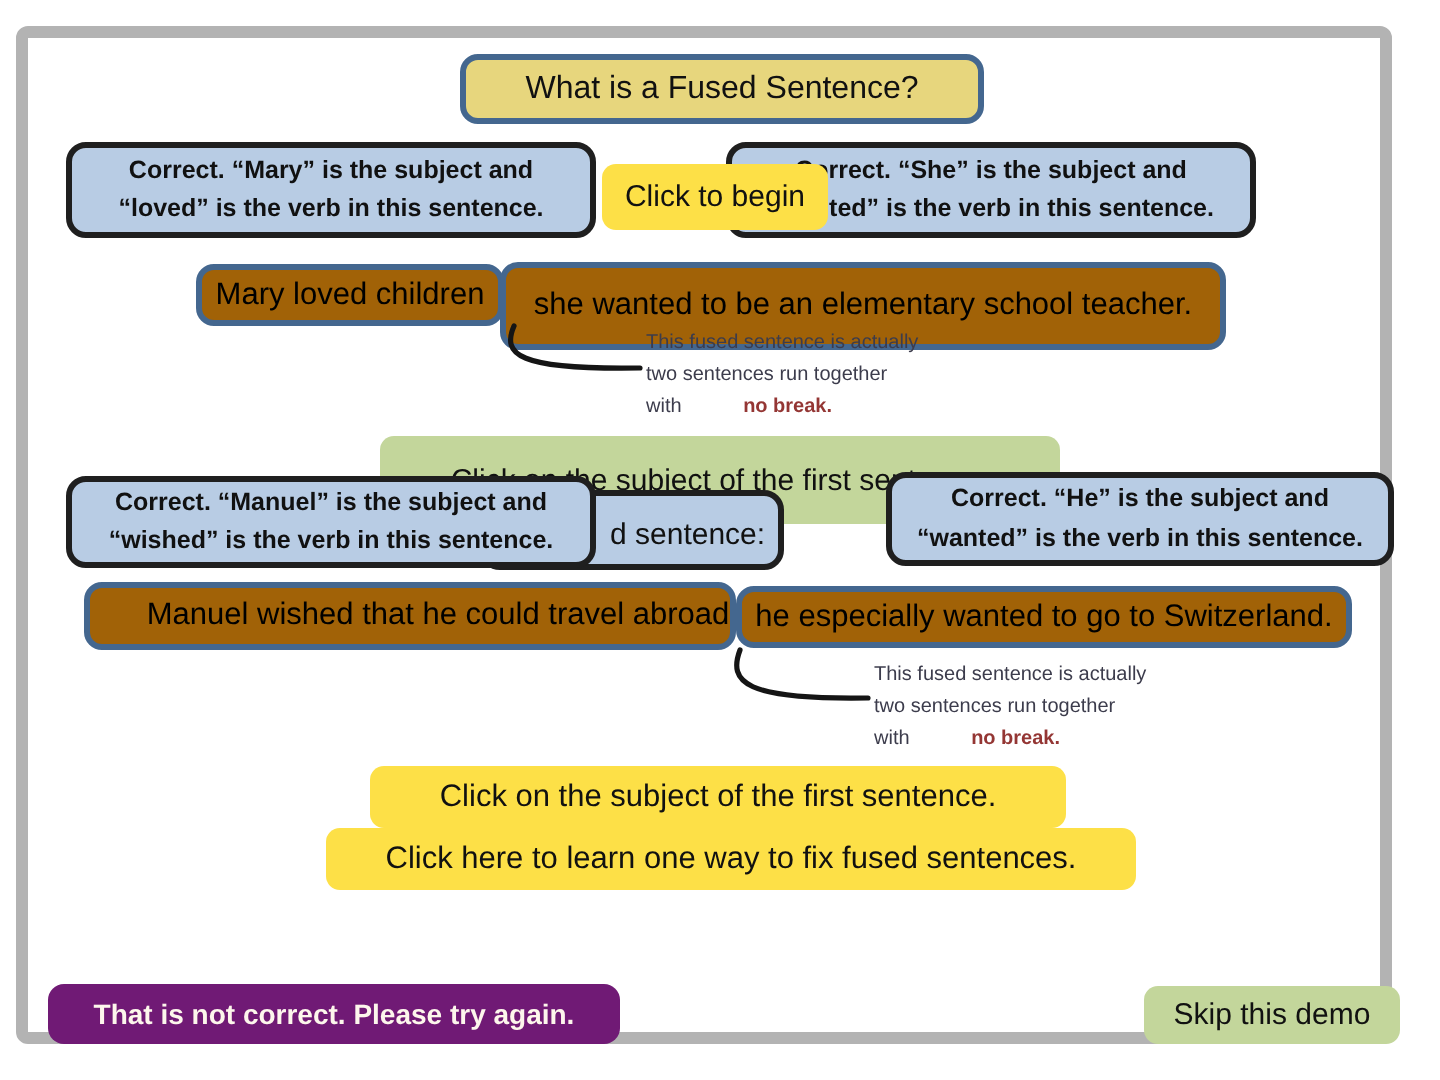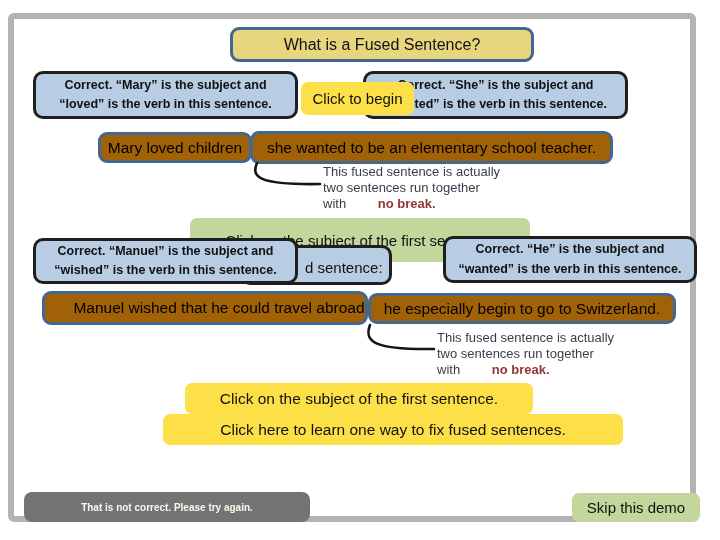--- a/index.html
+++ b/index.html
@@ -18,76 +18,76 @@
   .green-btn{background:#fde047;border-radius:7px;display:flex;align-items:center;
              justify-content:center;font-size:15px;color:#111;z-index:5;}
   .sentence{background:#a16207;border:3px solid #44678f;border-radius:9px;
             display:flex;align-items:center;justify-content:center;
             font-size:15.5px;color:#000;white-space:nowrap;z-index:4;}
   .hidden-green{background:#c3d69b;border-radius:7px;font-size:15px;color:#111;
                 text-align:center;padding-top:14px;z-index:1;overflow:hidden;}
   .hidden-blue{background:#b8cce4;border:3px solid #1f1f1f;border-radius:10px;
                font-size:15px;font-weight:400;color:#111;z-index:2;overflow:hidden;}
   .hidden-blue span{position:absolute;left:62px;top:11px;white-space:nowrap;}
-  .annotation{font-size:13px;line-height:16px;color:#3c3c4c;z-index:6;}
+  .annotation{font-size:10px;line-height:16px;color:#3c3c4c;z-index:6;}
   .annotation .emph{color:#943634;font-weight:700;margin-left:28px;}
-  .orange-box{background:#737373;border-radius:8px;display:flex;align-items:center;
-              justify-content:center;font-size:10px;font-weight:700;color:#fdf6ec;z-index:4;}
+  .orange-box{background:#701a75;border-radius:8px;display:flex;align-items:center;
+              justify-content:center;font-size:14px;font-weight:700;color:#fdf6ec;z-index:4;}
   .skip-box{background:#c3d69b;border-radius:7px;display:flex;align-items:center;
             justify-content:center;font-size:15px;color:#111;z-index:4;}
   svg.curves{position:absolute;left:0;top:0;width:720px;height:540px;z-index:6;
              pointer-events:none;}
 </style>
 </head>
 <body>
 
 <div class="slide">
 
   <div class="frame abs"></div>
 
-  <div class="title-box abs" style="left:230px;top:27px;width:304px;height:35px;text-align:right;">What is a Fused Sentence?</div>
+  <div class="title-box abs" style="left:230px;top:27px;width:262px;height:35px;text-align:right;">What is a Fused Sentence?</div>
 
   <div class="hidden-green abs" style="left:190px;top:218px;width:340px;height:44px;">Click on the subject of the first sentence.</div>
 
   <div class="hidden-blue abs" style="left:240px;top:245px;width:152px;height:40px;">
     <span>d sentence:</span>
   </div>
 
   <div class="feedback abs" style="left:33px;top:71px;width:265px;height:48px;">Correct.  “Mary” is the subject and
 “loved” is the verb in this sentence.</div>
   <div class="feedback abs" style="left:363px;top:71px;width:265px;height:48px;">Correct.  “She” is the subject and
 “wanted” is the verb in this sentence.</div>
 
   <div class="green-btn abs" style="left:301px;top:82px;width:113px;height:33px;">Click to begin</div>
 
   <div class="sentence abs" style="left:98px;top:132px;width:154px;height:31px;">Mary loved children</div>
-  <div class="sentence abs" style="left:250px;top:131px;width:363px;height:33px;">she wanted to be an elementary school teacher.</div>
+  <div class="sentence abs" style="left:250px;top:131px;width:363px;height:44px;">she wanted to be an elementary school teacher.</div>
 
   <div class="annotation abs" style="left:323px;top:164px;width:190px;">
     <div>This fused sentence is actually</div>
     <div>two sentences run together</div>
     <div><span>with </span><span class="emph">no break.</span></div>
   </div>
 
   <div class="feedback abs" style="left:33px;top:238px;width:265px;height:46px;">Correct.  “Manuel” is the subject and
 “wished” is the verb in this sentence.</div>
   <div class="feedback abs" style="left:443px;top:236px;width:254px;height:47px;">Correct.  “He” is the subject and
 “wanted” is the verb in this sentence.</div>
 
   <div class="sentence abs" style="left:42px;top:291px;width:326px;height:34px;padding-left:28px;">Manuel wished that he could travel abroad</div>
-  <div class="sentence abs" style="left:368px;top:293px;width:308px;height:31px;">he especially begin to go to Switzerland.</div>
+  <div class="sentence abs" style="left:368px;top:293px;width:308px;height:31px;">he especially wanted to go to Switzerland.</div>
 
   <div class="annotation abs" style="left:437px;top:330px;width:190px;">
     <div>This fused sentence is actually</div>
     <div>two sentences run together</div>
     <div><span>with </span><span class="emph">no break.</span></div>
   </div>
 
   <div class="green-btn abs" style="left:185px;top:383px;width:348px;height:31px;font-size:15.5px;">Click on the subject of the first sentence.</div>
-  <div class="green-btn abs" style="left:163px;top:414px;width:460px;height:31px;font-size:15.5px;">Click here to learn one way to fix fused sentences.</div>
+  <div class="green-btn abs" style="left:163px;top:414px;width:405px;height:31px;font-size:15.5px;">Click here to learn one way to fix fused sentences.</div>
 
   <div class="orange-box abs" style="left:24px;top:492px;width:286px;height:30px;">That is not correct. Please try again.</div>
   <div class="skip-box abs" style="left:572px;top:493px;width:128px;height:29px;">Skip this demo</div>
 
   <svg class="curves">
     <path d="M 257 163 C 251 177, 258 185, 320 184" stroke="#151515" stroke-width="2.6" fill="none" stroke-linecap="round"></path>
     <path d="M 370 325 C 364 341, 372 350, 434 349" stroke="#151515" stroke-width="2.6" fill="none" stroke-linecap="round"></path>
   </svg>
 
 </div>

